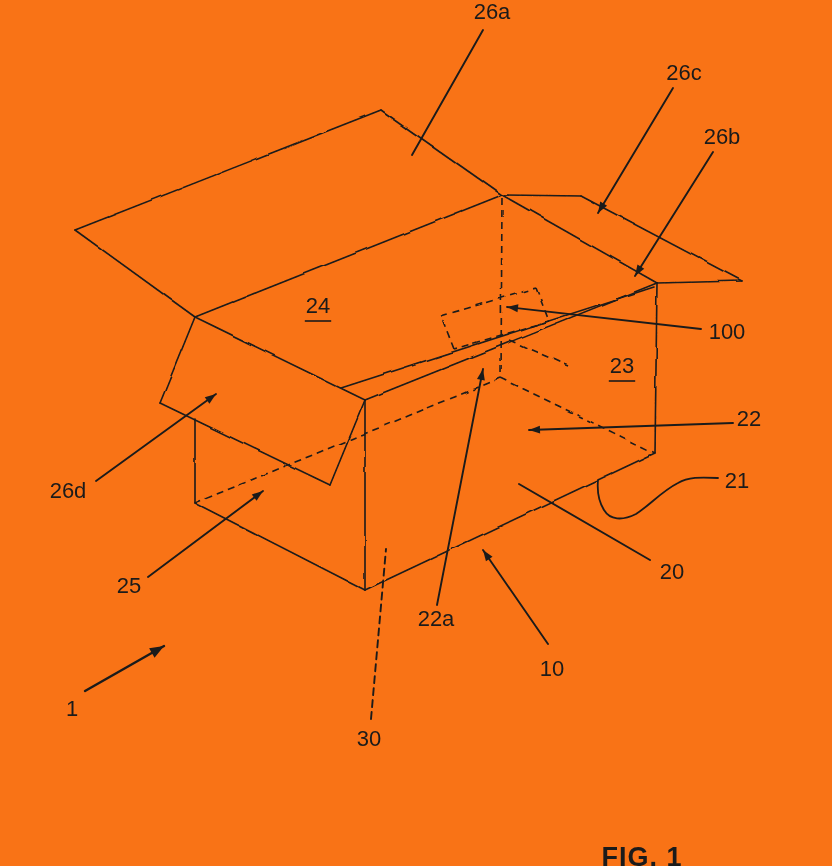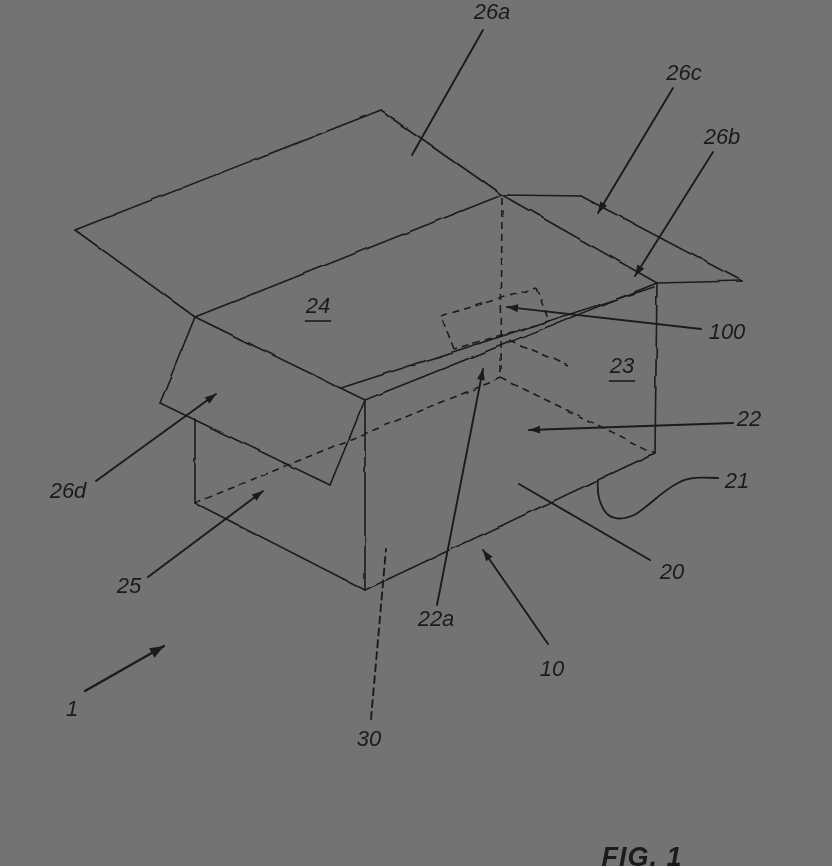--- a/index.html
+++ b/index.html
@@ -3,23 +3,22 @@
 <meta charset="utf-8">
 <style>
   html, body {
     margin: 0; padding: 0;
     background: #ffffff;
     font-family: "Liberation Sans", sans-serif;
   }
   .stage {
     position: relative;
     width: 832px; height: 866px;
-    background: #737373;
+    background: #f97316;
     overflow: hidden;
-    font-style: italic;
   }
   .stage svg { position: absolute; left: 0; top: 0; }
   .fig-caption {
     position: absolute;
     left: 581px; top: 842px; width: 122px;
     text-align: center;
     font-size: 27px;
     font-weight: bold;
     letter-spacing: 1px;
     color: #1b1b1b;

